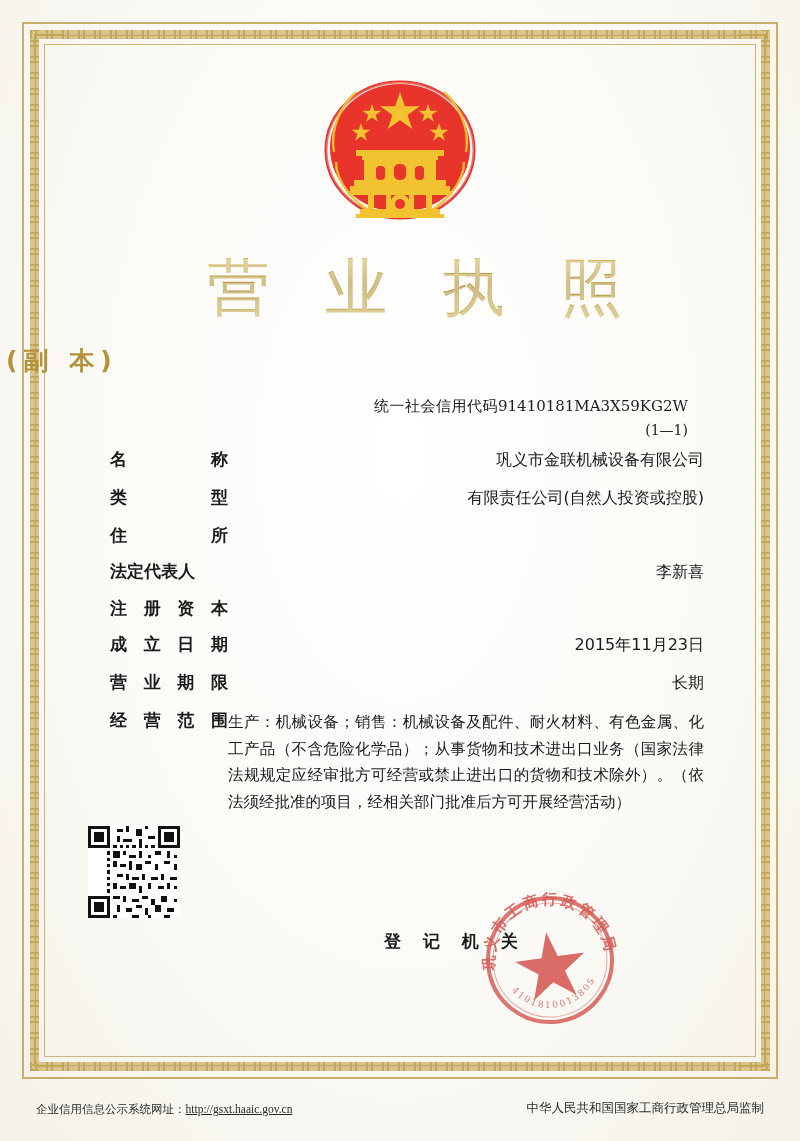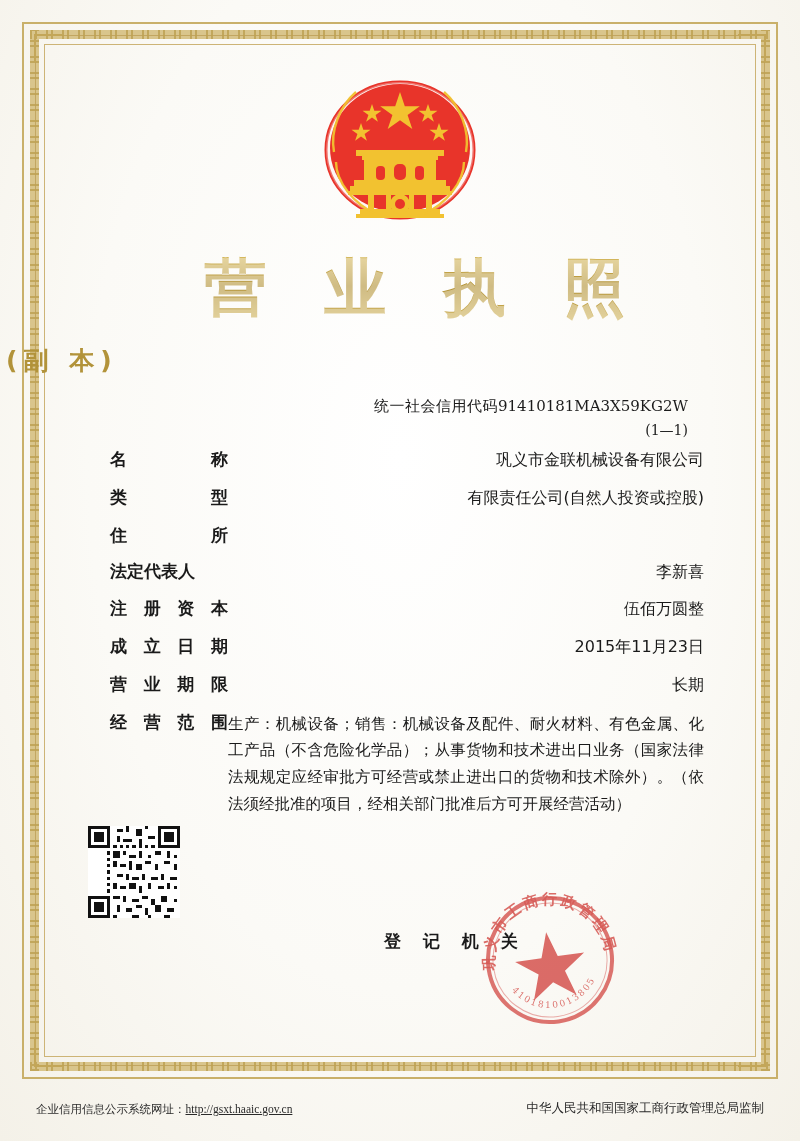--- a/index.html
+++ b/index.html
@@ -64,21 +64,21 @@
     display:flex;justify-content:center;
   }
   .emblem svg{display:block;}
 
   
   .title{
     position:absolute;left:0;right:0;top:246px;
     text-align:center;
     font-family:"DejaVu Sans","Liberation Sans",sans-serif;
     font-size:62px;
-    font-weight:bold;
+    font-weight:normal;
     letter-spacing:18px;
     text-indent:18px;
     color:#b89a3e;
     background:linear-gradient(180deg,#e3c870 0%,#b08f32 48%,#d8bc63 100%);
     -webkit-background-clip:text;
     background-clip:text;
     -webkit-text-fill-color:transparent;
     text-shadow:0 1px 0 rgba(255,255,255,.4);
     padding-left:30px;
   }
@@ -288,21 +288,20 @@
       <div class="value">李新喜</div>
     </div>
 
     <div class="row">
       <div class="label">
         <span>注</span>
         <span>册</span>
         <span>资</span>
         <span>本</span>
       </div>
-      <div class="value">伍佰万圆整</div>
     </div>
 
     <div class="row">
       <div class="label">
         <span>成</span>
         <span>立</span>
         <span>日</span>
         <span>期</span>
       </div>
       <div class="value">2015年11月23日</div>

